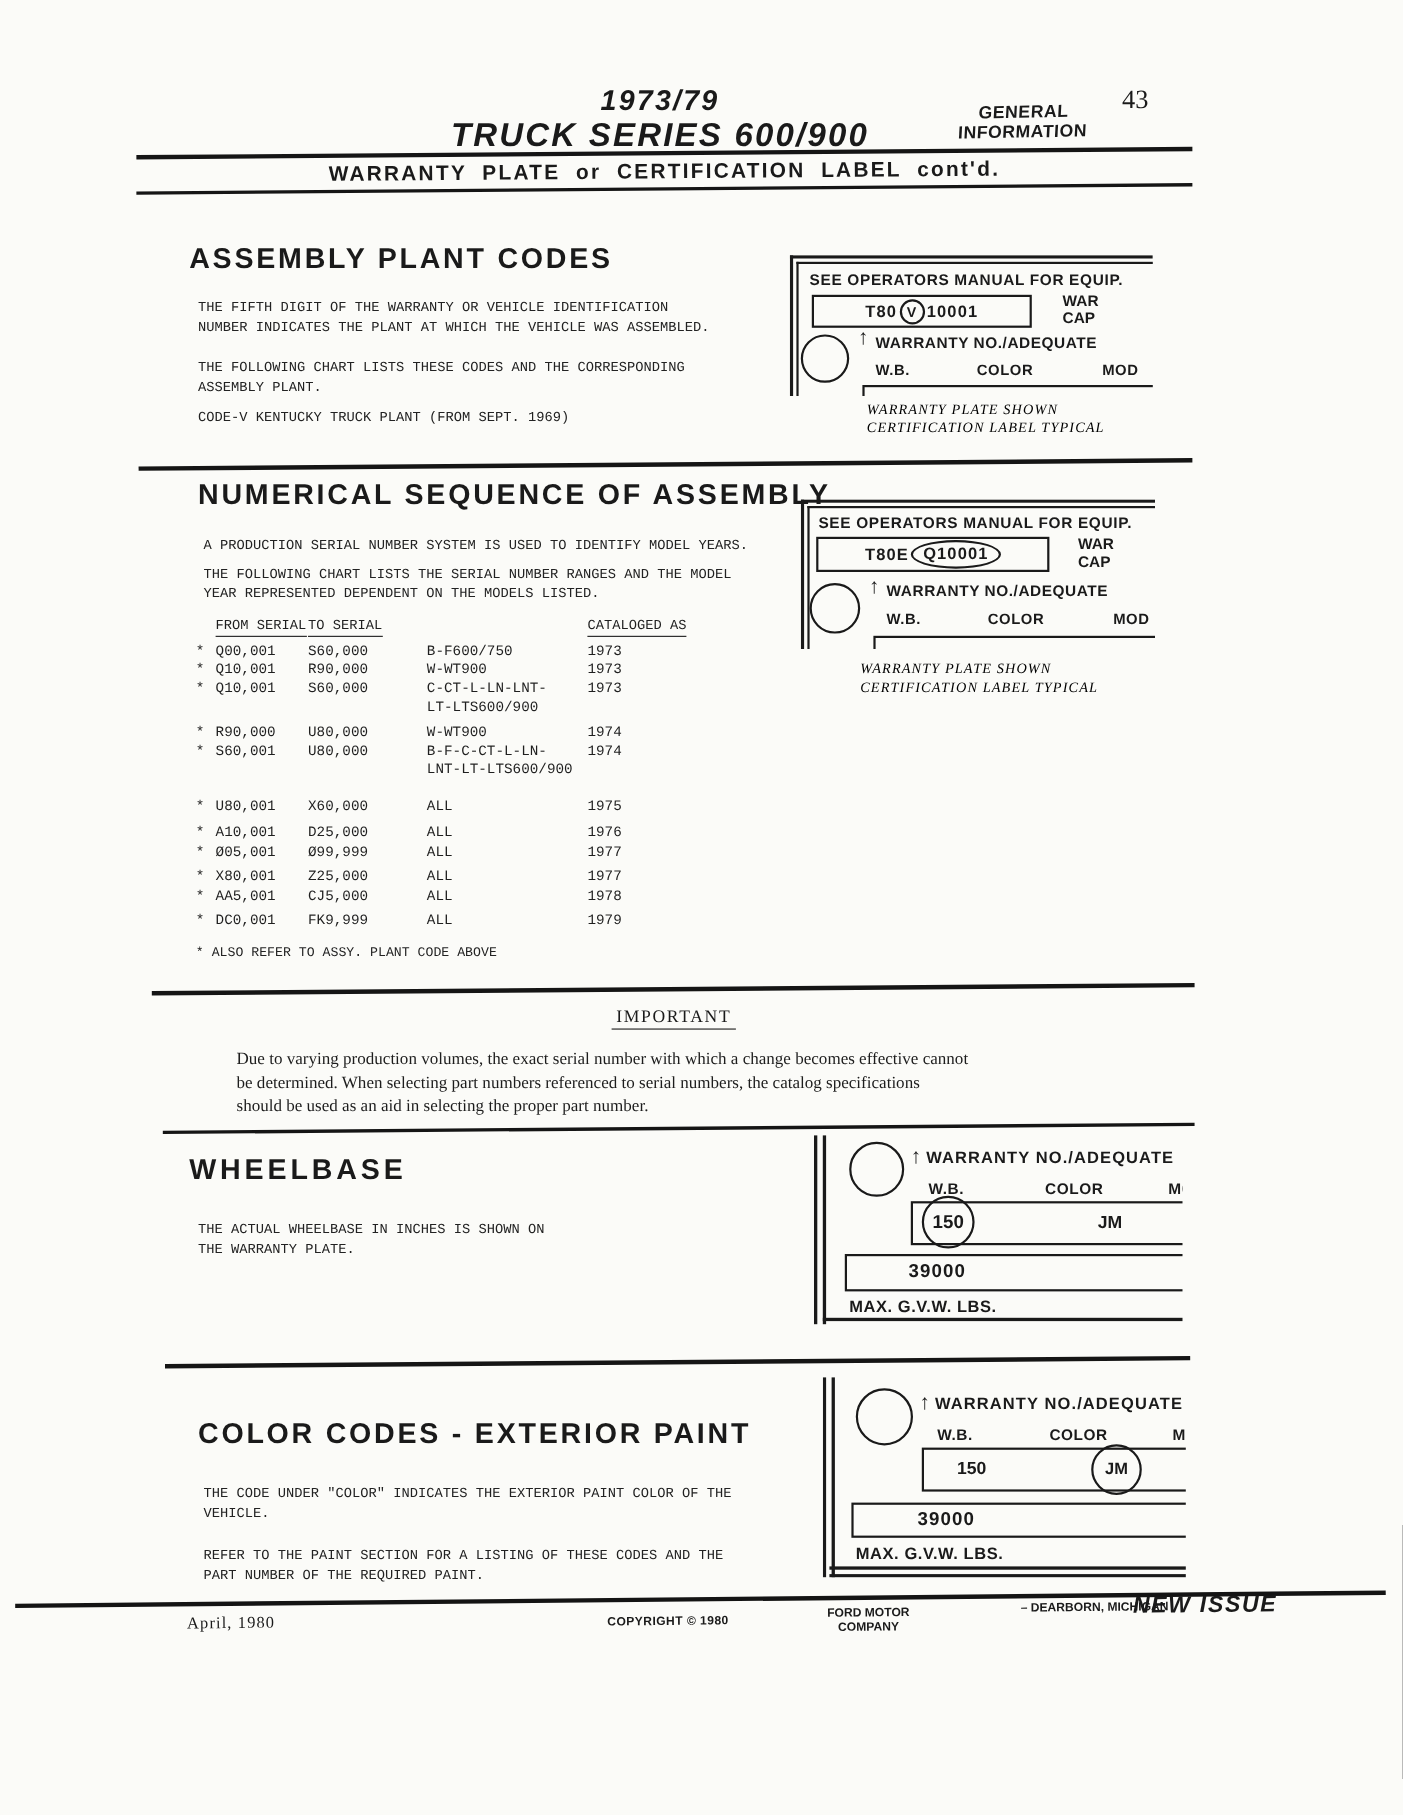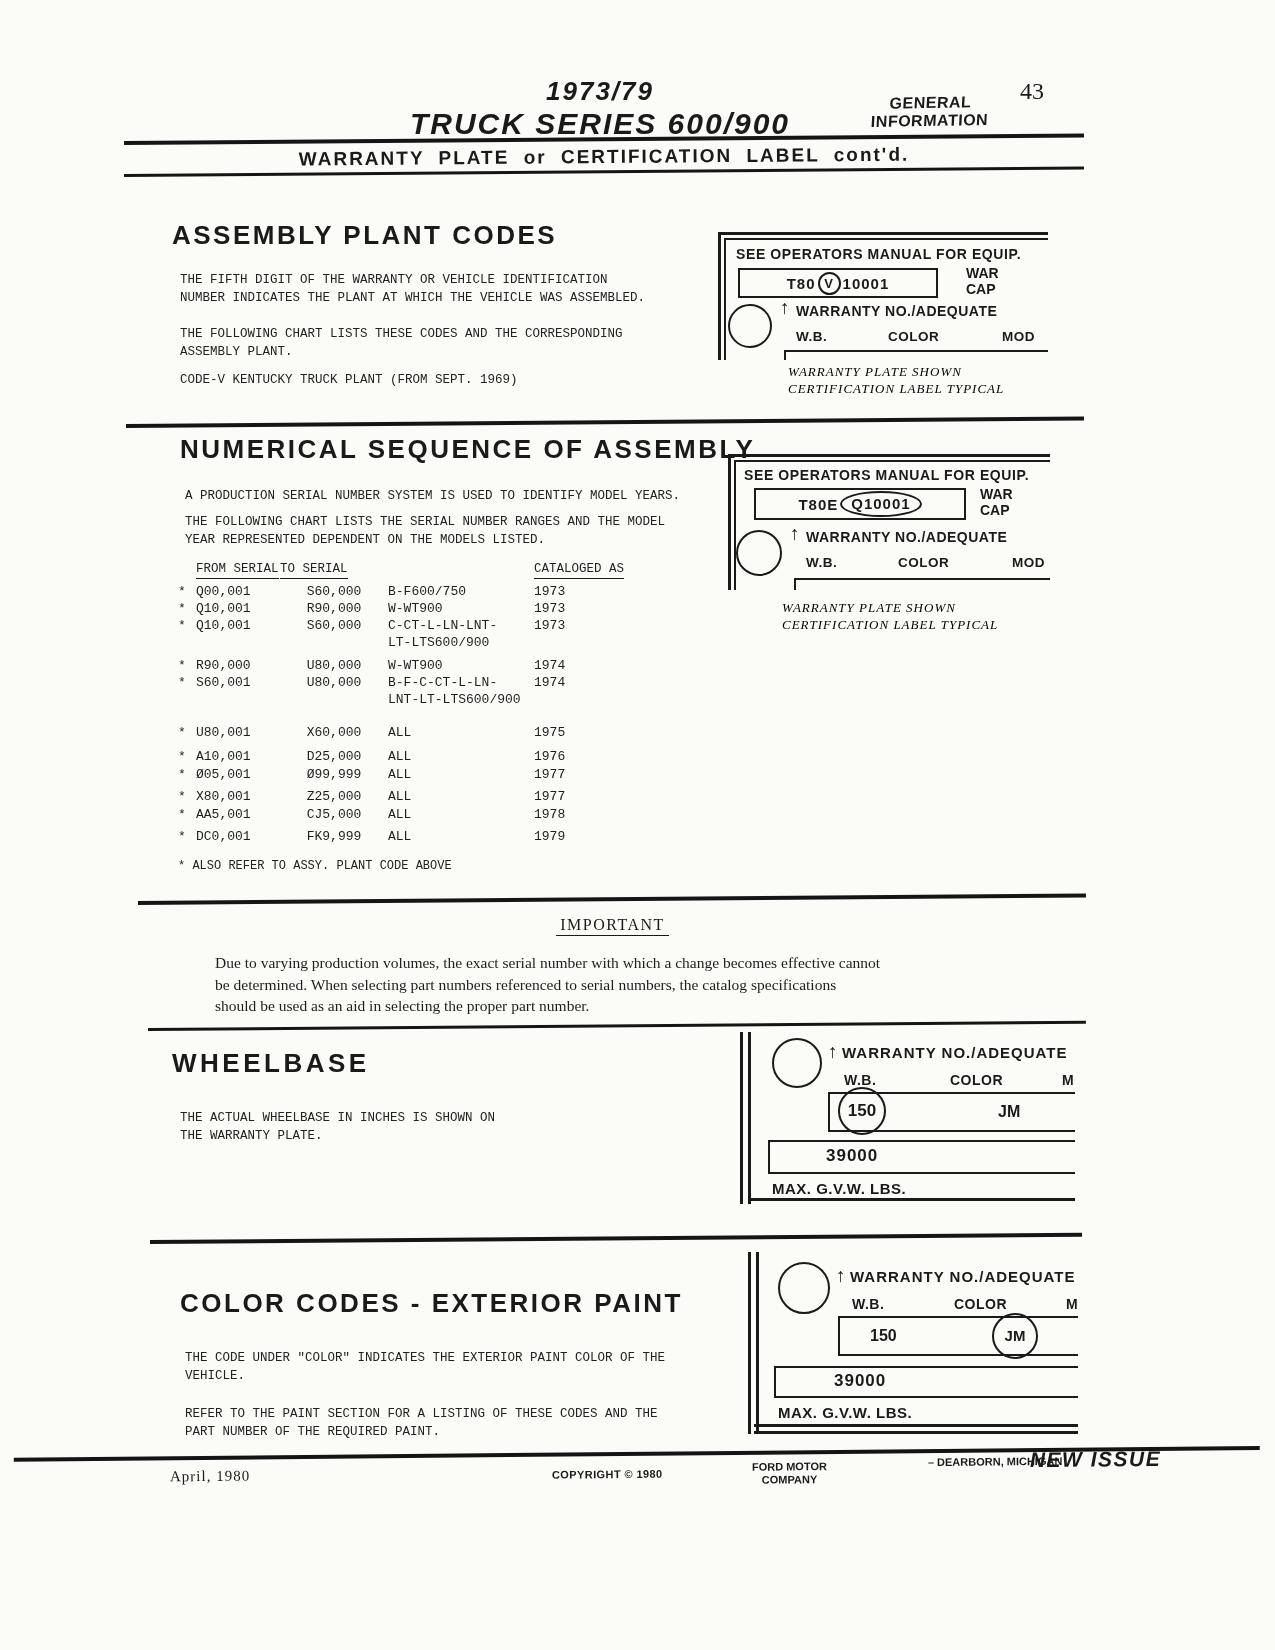--- a/index.html
+++ b/index.html
@@ -40,21 +40,21 @@
   .pcaption { position:absolute; font-family:"Liberation Serif", serif; font-style:italic; font-size:13px; line-height:16.5px; letter-spacing:1px; color:#000000; white-space:pre-line; }
 
   
   .stable { position:absolute; font-family:"Liberation Mono", monospace; font-size:13px; color:#1f1f1f; }
   .thead { display:flex; margin-bottom:7px; font-size:12.5px; }
   .thead span.u { border-bottom:1.5px solid #1a1a1a; padding-bottom:2px; }
   .trow { display:flex; line-height:17px; }
   .tcell { white-space:pre-line; }
   .c-star { width:18px; }
   .c-from { width:84px; }
-  .c-to { width:108px;text-align:center; }
+  .c-to { width:108px; }
   .c-models { width:146px; }
   .c-year { flex:1; }
   .h-star { width:18px; } .h-from { width:84px; } .h-to { width:108px; } .h-models { width:146px; }
 
   
   .cplate { position:absolute; overflow:hidden; }
   .dbar { position:absolute; left:0; top:0; bottom:0; width:11px; border-left:3px solid #1a1a1a; border-right:3px solid #1a1a1a; }
   .hbar { position:absolute; height:10px; border-top:3px solid #1a1a1a; border-bottom:3px solid #1a1a1a; }
   .cwarr { position:absolute; font-weight:bold; font-size:15px; letter-spacing:1px; white-space:nowrap; }
   .ccol { position:absolute; font-weight:bold; font-size:14px; letter-spacing:0.5px; }
@@ -227,21 +227,21 @@
         </div>
       </div>
   </div>
 
   <div class="abs typ" style="left:178px; top:858px; font-size:12px;">* ALSO REFER TO ASSY. PLANT CODE ABOVE</div>
 
   <div class="plate" style="left:728px; top:454px; width:322px; height:136px;">
     <div class="pframe1"></div>
     <div class="pframe2"></div>
     <div class="psee" style="left:16px; top:13px;">SEE OPERATORS MANUAL FOR EQUIP.</div>
-    <div class="serialbox" style="left:26px; top:34px; width:212px; height:32px;">
+    <div class="serialbox" style="left:14px; top:34px; width:212px; height:32px;">
       <span>T80E</span>
         <span class="oval-ch bold">Q10001</span>
         <span></span>
     </div>
     <div class="pright" style="left:252px; top:32px;">
       <div>WAR</div>
       <div>CAP</div>
     </div>
     <div class="pcircle" style="left:8px; top:76px; width:46px; height:46px;"></div>
     <div class="parrow" style="left:62px; top:70px;">↑</div>

